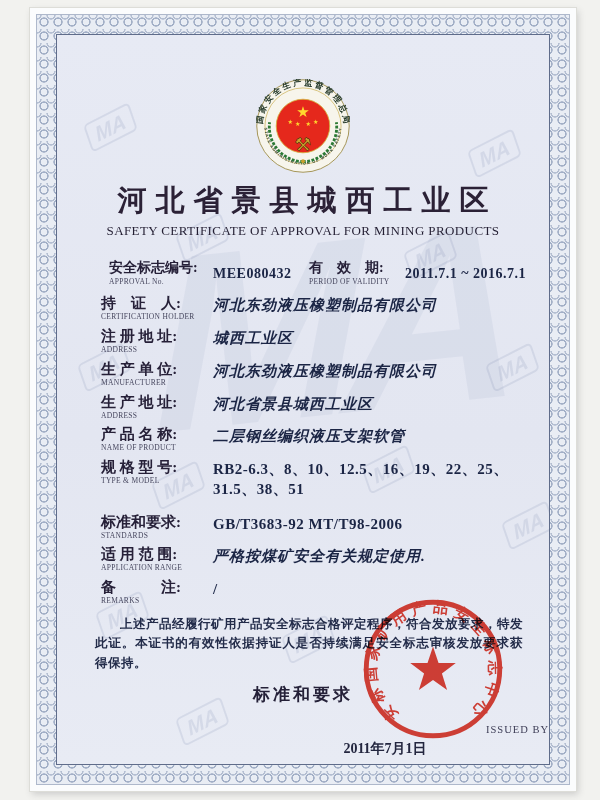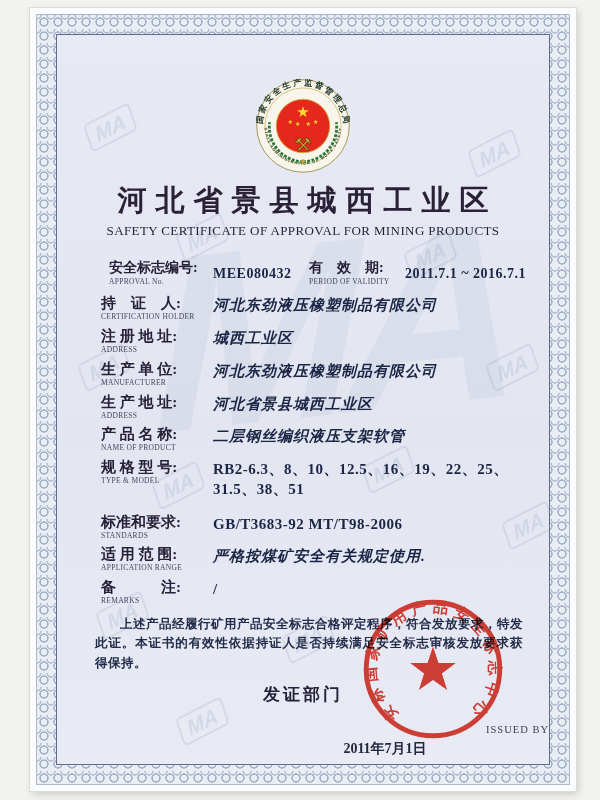--- a/index.html
+++ b/index.html
@@ -257,21 +257,21 @@
                 <div class="cn">备　　　注:</div>
                 <div class="en">REMARKS</div>
               </div>
             <div class="val lat">/</div>
           </div>
         </div>
 
         <div class="statement">上述产品经履行矿用产品安全标志合格评定程序，符合发放要求，特发此证。本证书的有效性依据持证人是否持续满足安全标志审核发放要求获得保持。</div>
 
         <div class="issuer">
-          <div class="issuer-cn">发证部门</div>
+          <div class="issuer-cn">标准和要求</div>
           <div class="issuer-en">ISSUED BY</div>
         </div>
         <div class="issue-date">2011年7月1日</div>
       </div>
 
       <svg class="seal" viewBox="0 0 200 200">
         <circle cx="100" cy="100" r="89" fill="none" stroke="#e03326" stroke-width="6.5"></circle>
         <defs>
           <path id="sealArc" d="M 56.4,162.3 A 76,76 0 1 1 143.6,162.3"></path>
         </defs>

